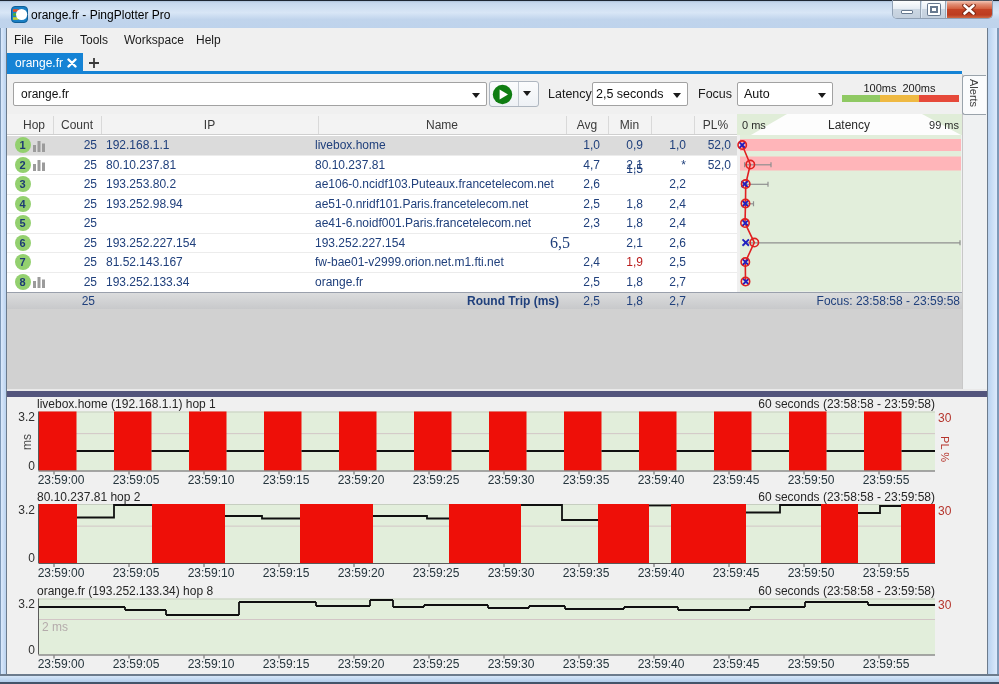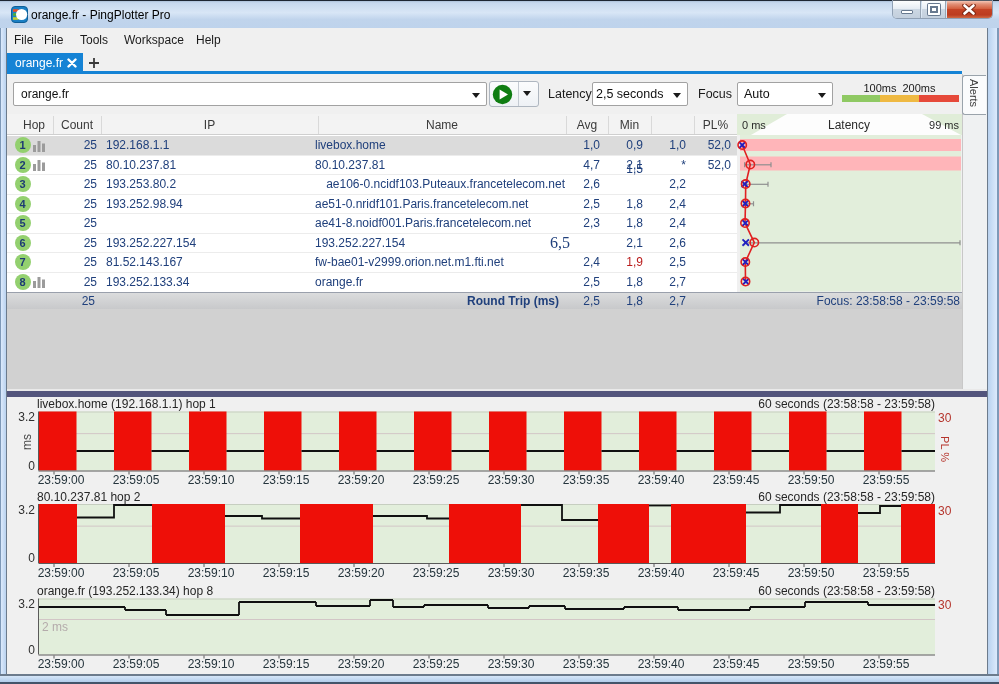--- a/index.html
+++ b/index.html
@@ -130,36 +130,36 @@
 <div class="abs" style="left:106px;top:157.75px;width:210px;height:14px;font-size:12px;color:#20407c;line-height:14px;">80.10.237.81</div>
 <div class="abs" style="left:315px;top:157.75px;width:250px;height:14px;font-size:12px;color:#20407c;line-height:14px;">80.10.237.81</div>
 <div class="abs" style="left:520px;top:157.75px;width:80px;height:14px;font-size:12px;color:#20407c;line-height:14px;text-align:right;">4,7</div>
 <div class="abs" style="left:563px;top:157.75px;width:80px;height:14px;font-size:12px;color:#20407c;line-height:14px;text-align:right;">2,1</div>
 <div class="abs" style="left:606px;top:157.75px;width:80px;height:14px;font-size:12px;color:#20407c;line-height:14px;text-align:right;">*</div>
 <div class="abs" style="left:649px;top:157.75px;width:82px;height:14px;font-size:12px;color:#20407c;line-height:14px;text-align:right;">52,0</div>
 <div class="abs" style="left:7px;top:174.0px;width:730px;height:1px;background:#ececec;"></div>
 <div class="abs" style="left:14.5px;top:176.25px;width:16px;height:16px;border-radius:50%;background:#93d06f;color:#1c3a74;font-size:11px;font-weight:bold;text-align:center;line-height:16px;">3</div>
 <div class="abs" style="left:0px;top:177.25px;width:97px;height:14px;font-size:12px;color:#20407c;line-height:14px;text-align:right;">25</div>
 <div class="abs" style="left:106px;top:177.25px;width:210px;height:14px;font-size:12px;color:#20407c;line-height:14px;">193.253.80.2</div>
-<div class="abs" style="left:315px;top:177.25px;width:250px;height:14px;font-size:12px;color:#20407c;line-height:14px;text-align:right;">ae106-0.ncidf103.Puteaux.francetelecom.net</div>
+<div class="abs" style="left:315px;top:177.25px;width:250px;height:14px;font-size:12px;color:#20407c;line-height:14px;">ae106-0.ncidf103.Puteaux.francetelecom.net</div>
 <div class="abs" style="left:520px;top:177.25px;width:80px;height:14px;font-size:12px;color:#20407c;line-height:14px;text-align:right;">2,6</div>
 <div class="abs" style="left:563px;top:162px;width:80px;height:14px;font-size:12px;color:#20407c;line-height:14px;text-align:right;">1,5</div>
 <div class="abs" style="left:606px;top:177.25px;width:80px;height:14px;font-size:12px;color:#20407c;line-height:14px;text-align:right;">2,2</div>
 <div class="abs" style="left:7px;top:193.5px;width:730px;height:1px;background:#ececec;"></div>
 <div class="abs" style="left:14.5px;top:195.75px;width:16px;height:16px;border-radius:50%;background:#93d06f;color:#1c3a74;font-size:11px;font-weight:bold;text-align:center;line-height:16px;">4</div>
 <div class="abs" style="left:0px;top:196.75px;width:97px;height:14px;font-size:12px;color:#20407c;line-height:14px;text-align:right;">25</div>
 <div class="abs" style="left:106px;top:196.75px;width:210px;height:14px;font-size:12px;color:#20407c;line-height:14px;">193.252.98.94</div>
 <div class="abs" style="left:315px;top:196.75px;width:250px;height:14px;font-size:12px;color:#20407c;line-height:14px;">ae51-0.nridf101.Paris.francetelecom.net</div>
 <div class="abs" style="left:520px;top:196.75px;width:80px;height:14px;font-size:12px;color:#20407c;line-height:14px;text-align:right;">2,5</div>
 <div class="abs" style="left:563px;top:196.75px;width:80px;height:14px;font-size:12px;color:#20407c;line-height:14px;text-align:right;">1,8</div>
 <div class="abs" style="left:606px;top:196.75px;width:80px;height:14px;font-size:12px;color:#20407c;line-height:14px;text-align:right;">2,4</div>
 <div class="abs" style="left:7px;top:213.0px;width:730px;height:1px;background:#ececec;"></div>
 <div class="abs" style="left:14.5px;top:215.25px;width:16px;height:16px;border-radius:50%;background:#93d06f;color:#1c3a74;font-size:11px;font-weight:bold;text-align:center;line-height:16px;">5</div>
 <div class="abs" style="left:0px;top:216.25px;width:97px;height:14px;font-size:12px;color:#20407c;line-height:14px;text-align:right;">25</div>
-<div class="abs" style="left:315px;top:216.25px;width:250px;height:14px;font-size:12px;color:#20407c;line-height:14px;">ae41-8.noidf001.Paris.francetelecom.net</div>
+<div class="abs" style="left:315px;top:216.25px;width:250px;height:14px;font-size:12px;color:#20407c;line-height:14px;">ae41-6.noidf001.Paris.francetelecom.net</div>
 <div class="abs" style="left:520px;top:216.25px;width:80px;height:14px;font-size:12px;color:#20407c;line-height:14px;text-align:right;">2,3</div>
 <div class="abs" style="left:563px;top:216.25px;width:80px;height:14px;font-size:12px;color:#20407c;line-height:14px;text-align:right;">1,8</div>
 <div class="abs" style="left:606px;top:216.25px;width:80px;height:14px;font-size:12px;color:#20407c;line-height:14px;text-align:right;">2,4</div>
 <div class="abs" style="left:7px;top:232.5px;width:730px;height:1px;background:#ececec;"></div>
 <div class="abs" style="left:14.5px;top:234.75px;width:16px;height:16px;border-radius:50%;background:#93d06f;color:#1c3a74;font-size:11px;font-weight:bold;text-align:center;line-height:16px;">6</div>
 <div class="abs" style="left:0px;top:235.75px;width:97px;height:14px;font-size:12px;color:#20407c;line-height:14px;text-align:right;">25</div>
 <div class="abs" style="left:106px;top:235.75px;width:210px;height:14px;font-size:12px;color:#20407c;line-height:14px;">193.252.227.154</div>
 <div class="abs" style="left:315px;top:235.75px;width:250px;height:14px;font-size:12px;color:#20407c;line-height:14px;">193.252.227.154</div>
 <div class="abs" style="left:520px;top:235.75px;width:80px;height:14px;font-size:16px;color:#20407c;line-height:14px;text-align:center;font-family:Liberation Serif, serif;">6,5</div>
 <div class="abs" style="left:563px;top:235.75px;width:80px;height:14px;font-size:12px;color:#20407c;line-height:14px;text-align:right;">2,1</div>

